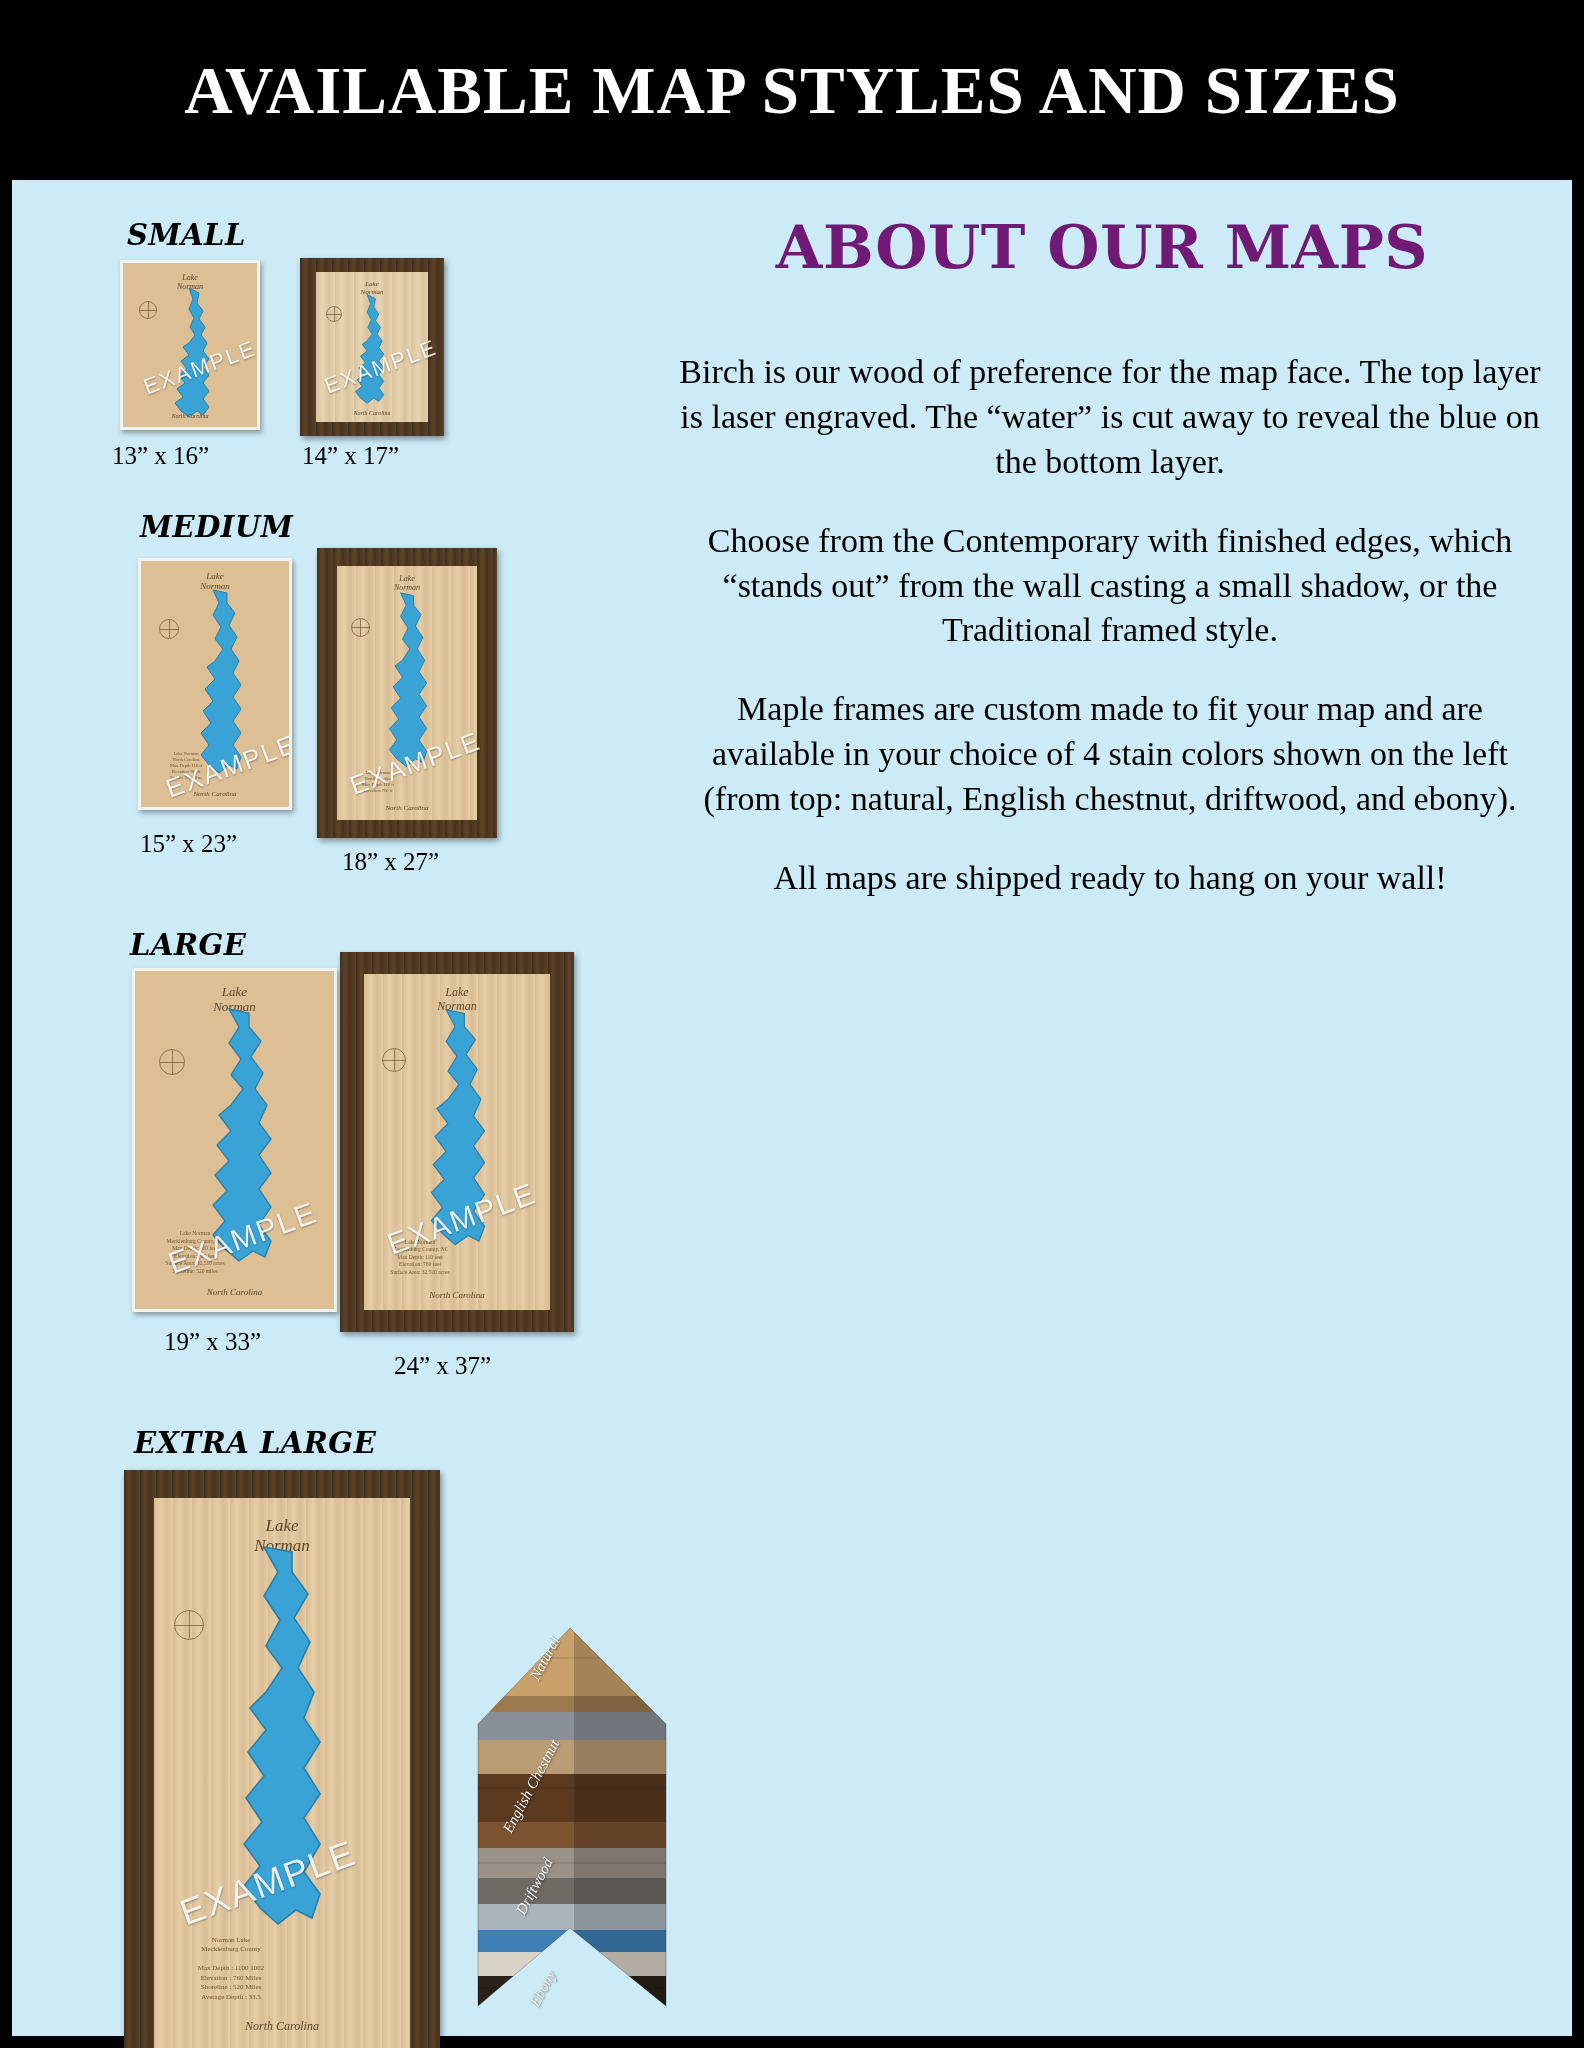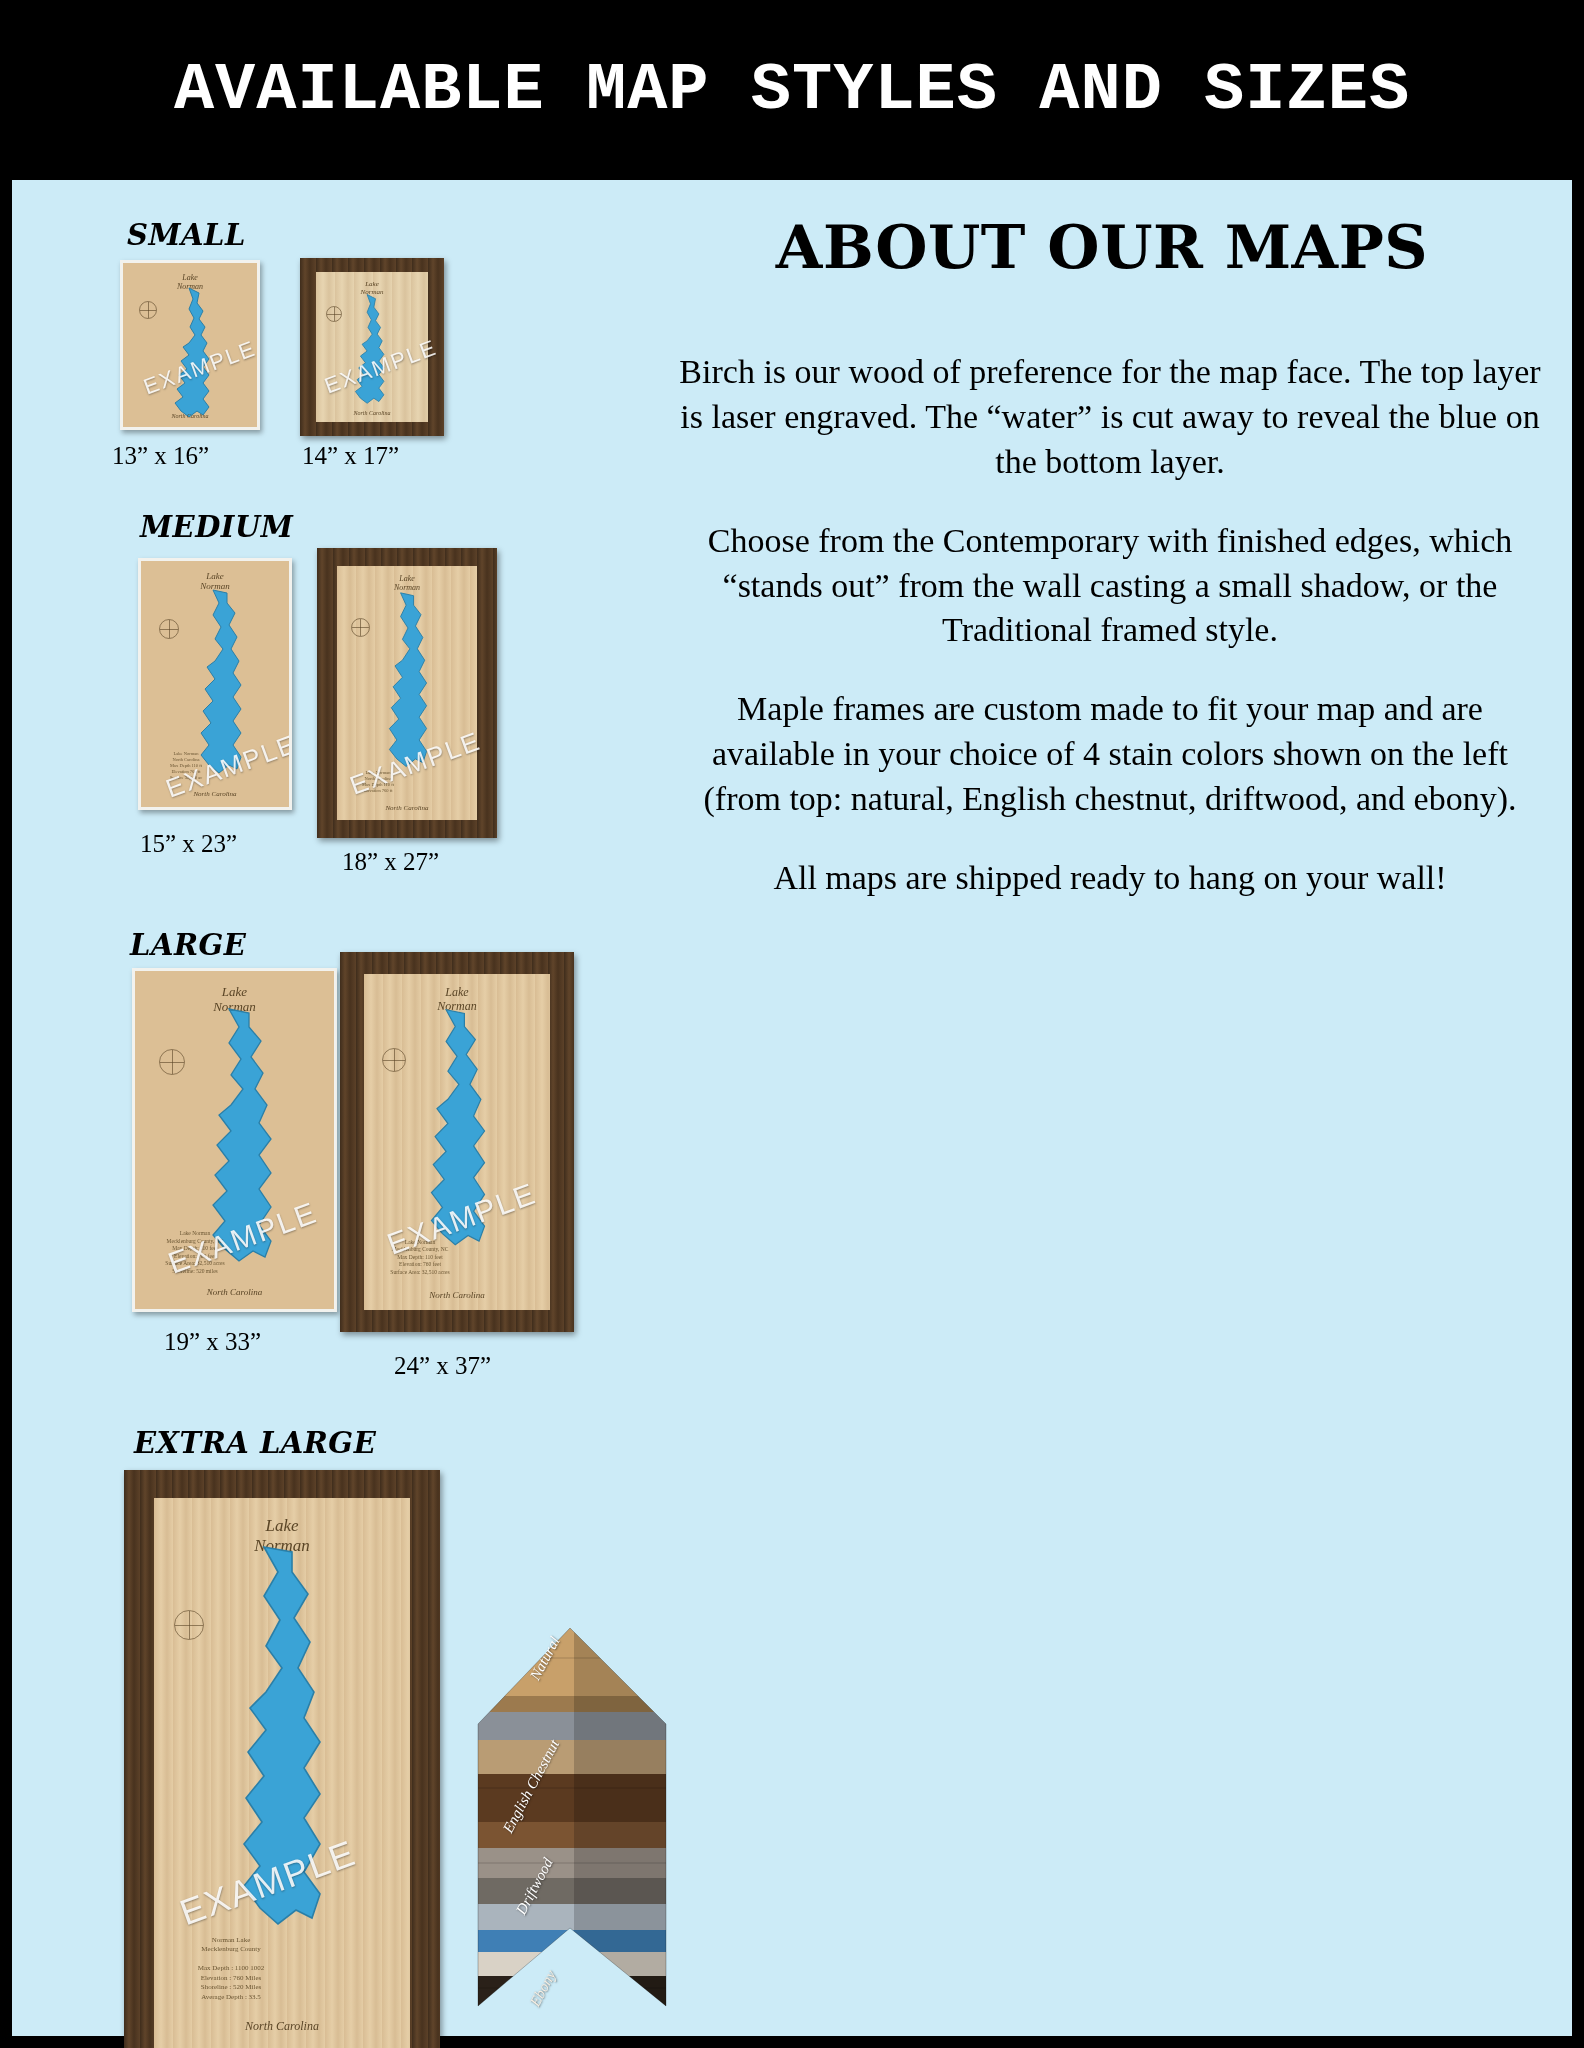--- a/index.html
+++ b/index.html
@@ -22,21 +22,21 @@
     left: 0; top: 0;
     width: 1584px;
     height: 180px;
     background: #000000;
     display: flex;
     align-items: center;
     justify-content: center;
   }
   .banner-title {
     color: #ffffff;
-    font-family: Liberation Mono, monospace;
+    font-family: Liberation Serif, serif;
     font-weight: bold;
     font-size: 67px;
     letter-spacing: 1px;
     white-space: nowrap;
   }
 
   
   .body-panel {
     position: absolute;
     left: 12px;
@@ -194,21 +194,21 @@
   }
   .about-title {
     position: absolute;
     left: 0;
     top: 32px;
     width: 940px;
     text-align: center;
     font-family: "DejaVu Serif", serif;
     font-weight: bold;
     font-size: 60px;
-    color: #000000;
+    color: #701a75;
     letter-spacing: 0.5px;
   }
   .about-body {
     position: absolute;
     left: 30px;
     top: 170px;
     width: 880px;
     text-align: center;
     font-family: "Liberation Serif", serif;
     font-size: 34px;

